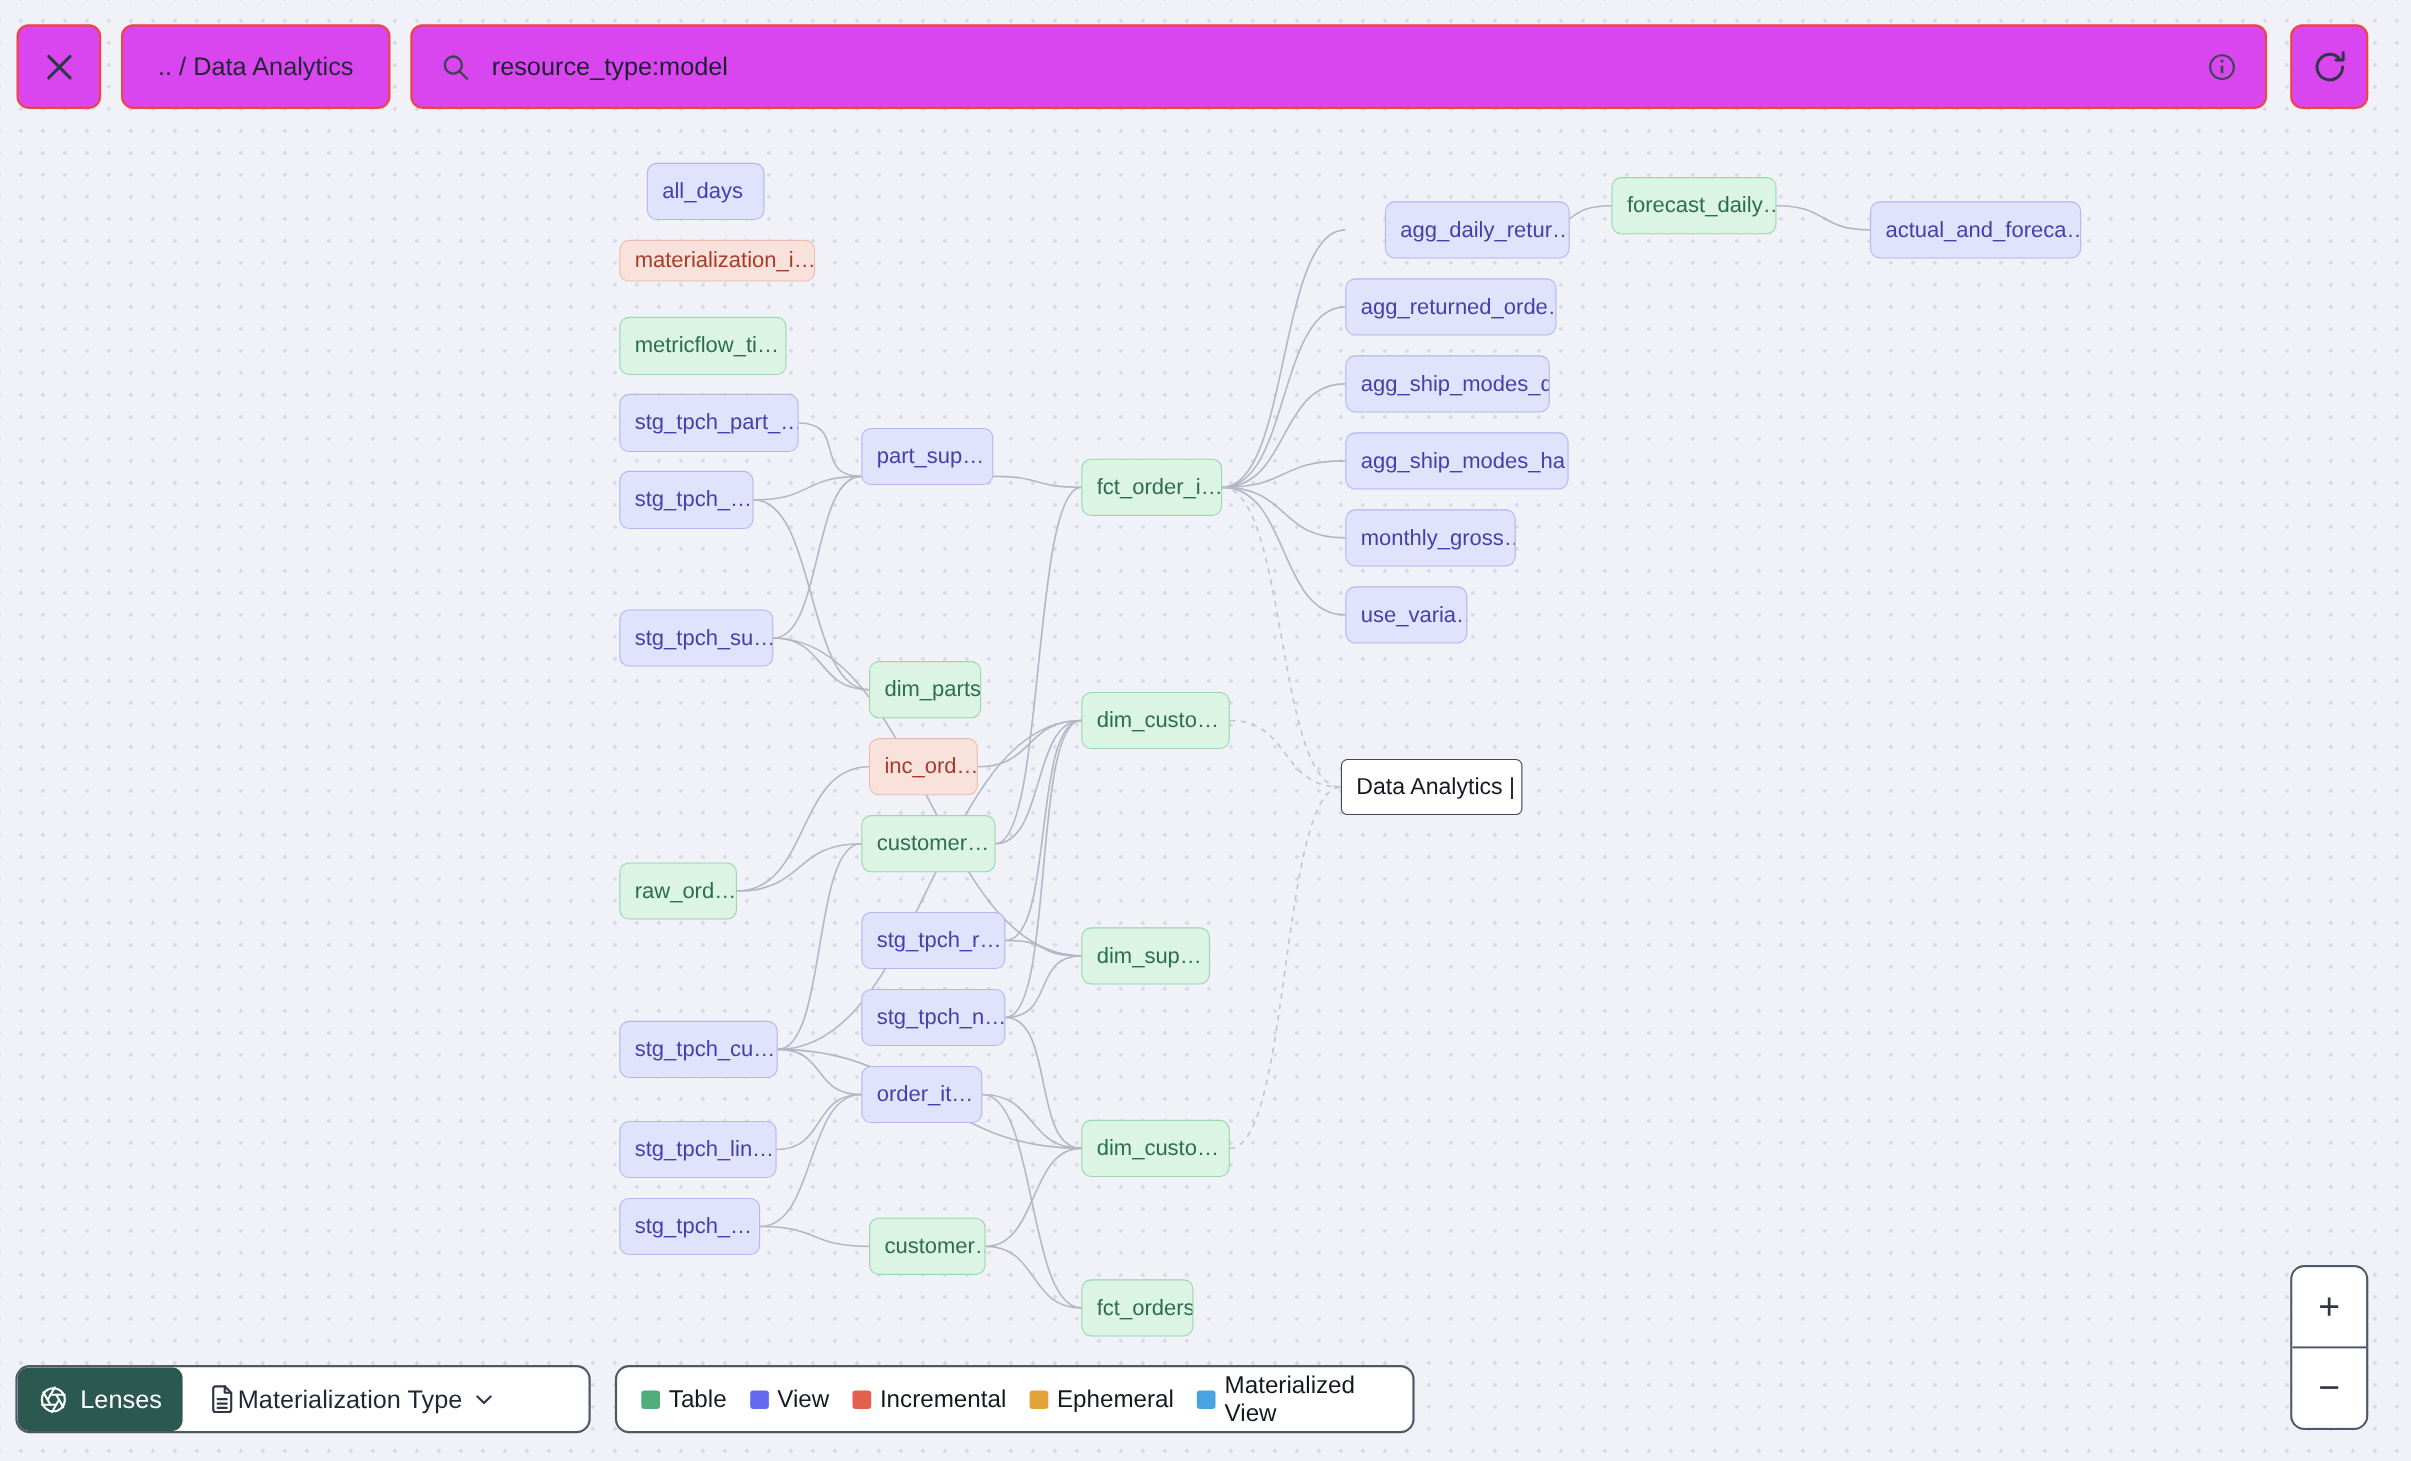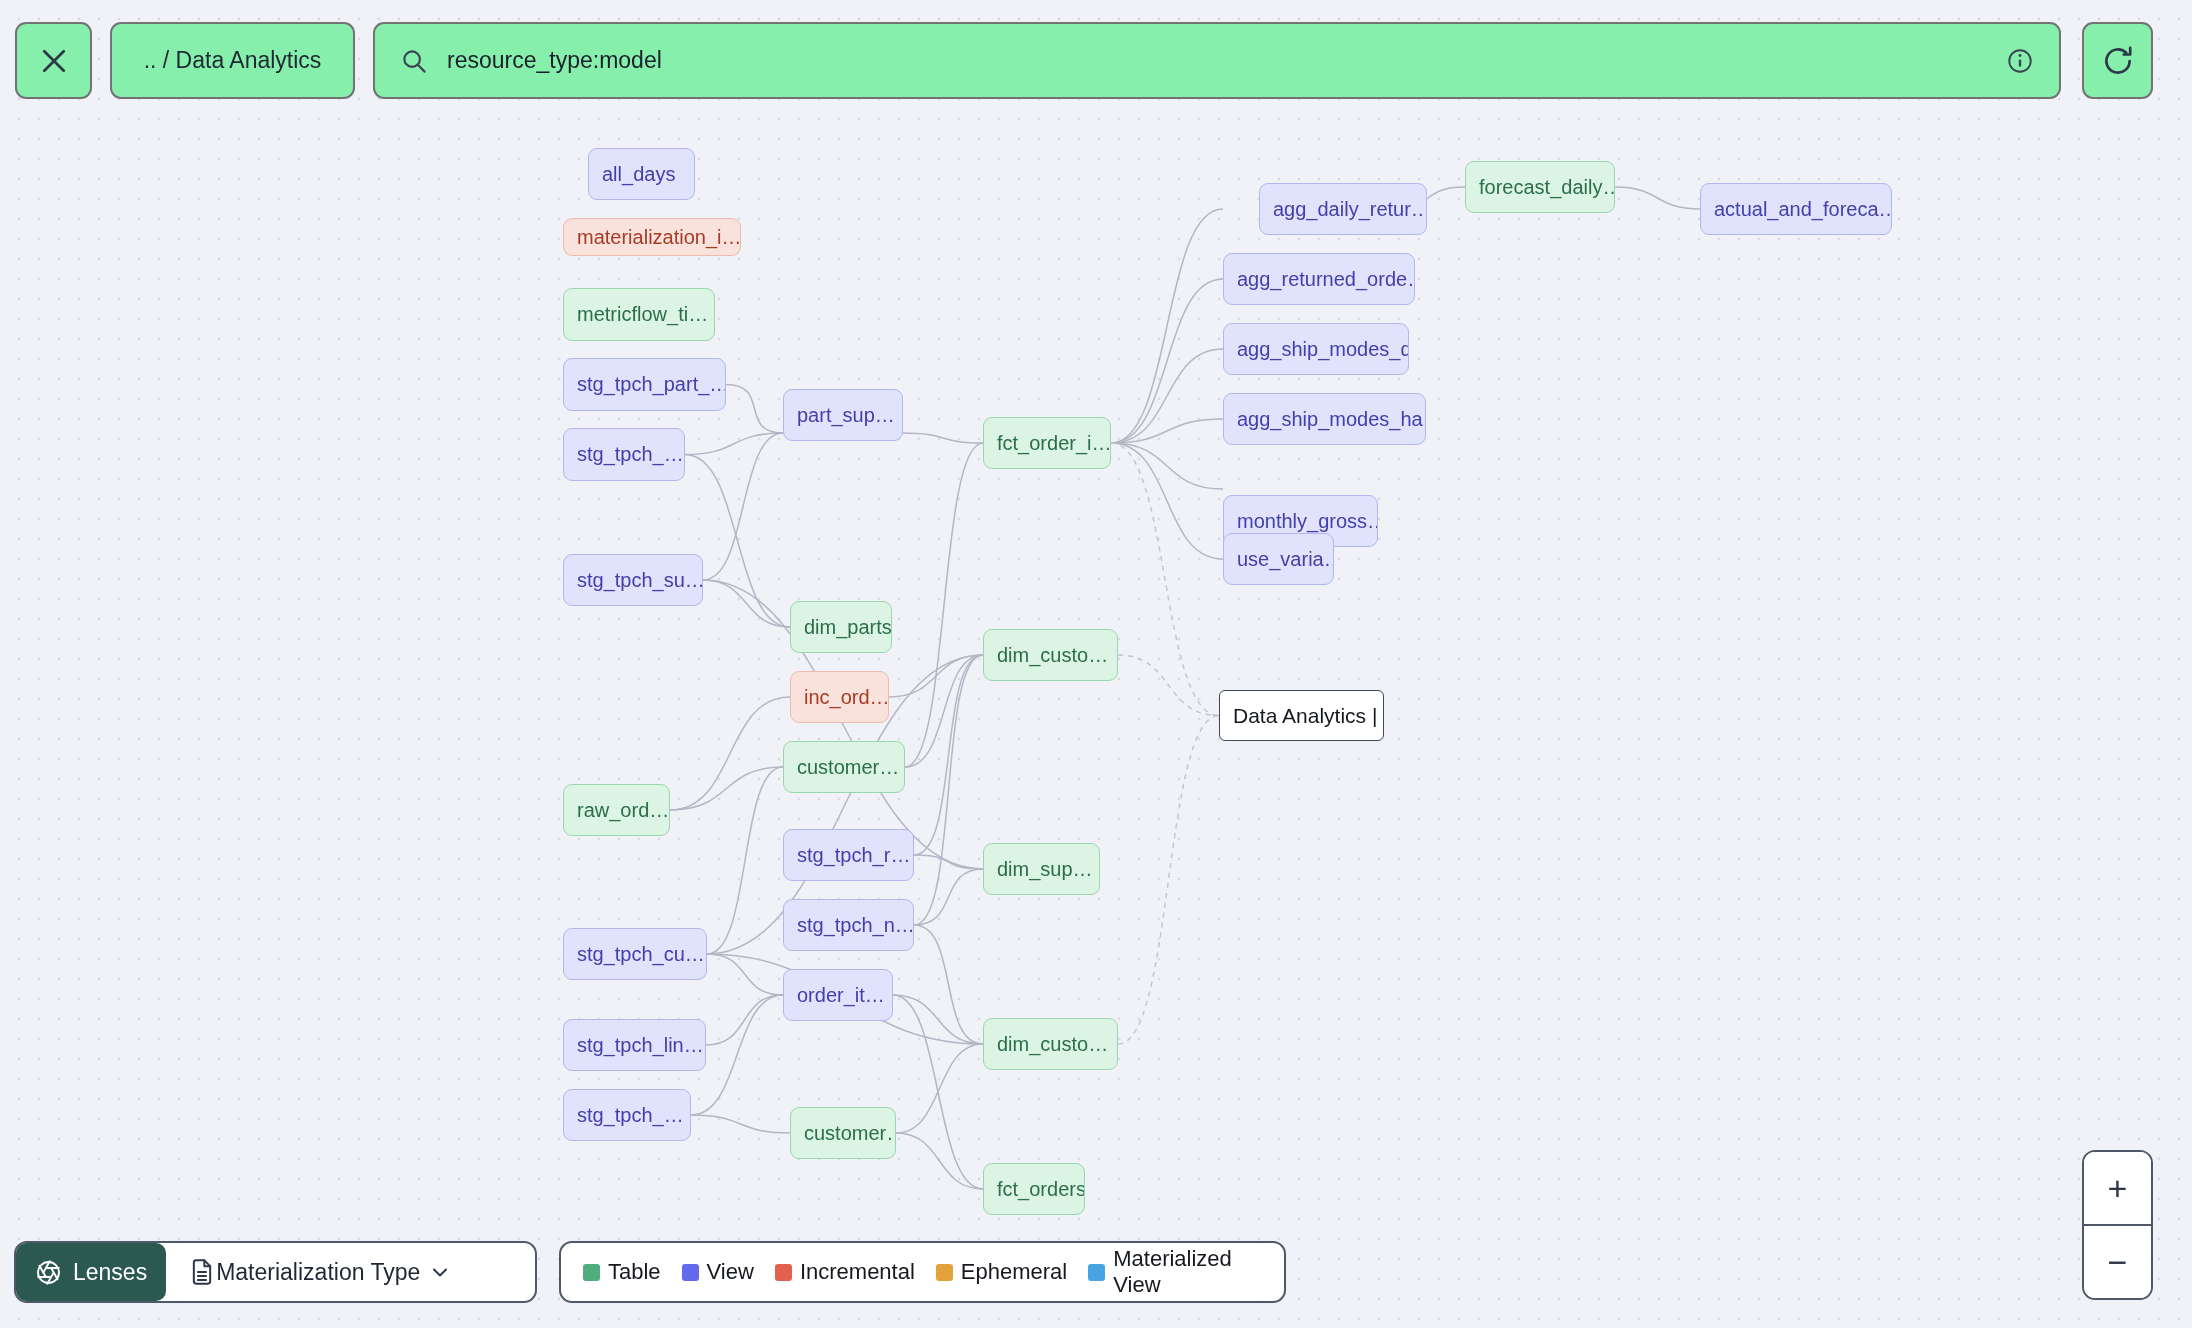--- a/index.html
+++ b/index.html
@@ -23,21 +23,21 @@
     position:absolute;box-sizing:border-box;border-radius:9px;
     display:flex;align-items:center;padding:0 13px;
     font-size:20px;white-space:nowrap;overflow:hidden;cursor:pointer;
   }
   .node.view{background:var(--node-view-bg);border:1px solid var(--node-view-border);color:var(--node-view-text);}
   .node.table{background:var(--node-table-bg);border:1px solid var(--node-table-border);color:var(--node-table-text);}
   .node.incremental{background:var(--node-incremental-bg);border:1px solid var(--node-incremental-border);color:var(--node-incremental-text);}
   .node.exposure{background:#ffffff;border:1.5px solid var(--node-exposure-border);color:var(--node-exposure-text);border-radius:6px;font-size:21px;}
   
   .tb{
-    position:absolute;background:#86efac;border:2px solid #737373;border-radius:11px;
+    position:absolute;background:#d946ef;border:2px solid #ef4444;border-radius:11px;
     display:flex;align-items:center;justify-content:center;box-sizing:border-box;
   }
   .tb.clickable{cursor:pointer;}
   #btn-close{left:15px;top:22px;width:77px;height:77px;}
   #breadcrumb{left:110px;top:22px;width:245px;height:77px;font-size:23px;font-weight:500;}
   #searchbar{left:373px;top:22px;width:1688px;height:77px;justify-content:flex-start;padding:0 24px;gap:16px;}
   #searchbar input{
     border:none;outline:none;flex:1;font-size:23px;color:#1a202c;background:transparent;
     font-family:"Liberation Sans",sans-serif;
   }
@@ -142,21 +142,21 @@
       <div class="node table" style="left: 790px; top: 1107px; width: 106px; height: 52px;">customer…</div>
       <div class="node table" style="left: 983px; top: 417px; width: 128px; height: 52px;">fct_order_i…</div>
       <div class="node table" style="left: 983px; top: 629px; width: 135px; height: 52px;">dim_custo…</div>
       <div class="node table" style="left: 983px; top: 843px; width: 117px; height: 52px;">dim_sup…</div>
       <div class="node table" style="left: 983px; top: 1018px; width: 135px; height: 52px;">dim_custo…</div>
       <div class="node table" style="left: 983px; top: 1163px; width: 102px; height: 52px;">fct_orders</div>
       <div class="node view" style="left: 1223px; top: 183px; width: 168px; height: 52px; margin-left: 36px;">agg_daily_retur…</div>
       <div class="node view" style="left: 1223px; top: 253px; width: 192px; height: 52px;">agg_returned_orde…</div>
       <div class="node view" style="left: 1223px; top: 323px; width: 186px; height: 52px;">agg_ship_modes_d…</div>
       <div class="node view" style="left: 1223px; top: 393px; width: 203px; height: 52px;">agg_ship_modes_ha…</div>
-      <div class="node view" style="left: 1223px; top: 463px; width: 155px; height: 52px; margin-top: 32px;">monthly_gross…</div>
+      <div class="node view" style="left: 1223px; top: 463px; width: 155px; height: 52px;">monthly_gross…</div>
       <div class="node view" style="left: 1223px; top: 533px; width: 111px; height: 52px;">use_varia…</div>
       <div class="node table" style="left: 1465px; top: 161px; width: 150px; height: 52px;">forecast_daily…</div>
       <div class="node view" style="left: 1700px; top: 183px; width: 192px; height: 52px;">actual_and_foreca…</div>
       <div class="node exposure" style="left: 1219px; top: 690px; width: 165px; height: 51px;">Data Analytics | …</div>
     </div>
 </div>
 
 <div class="tb clickable" id="btn-close">
   <span class="iconbox">
     <svg width="36" height="36" viewBox="0 0 24 24">

